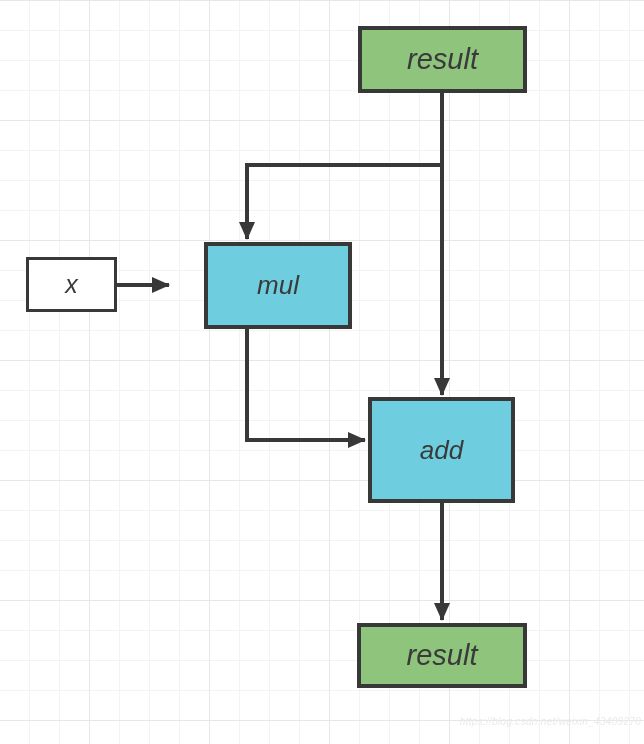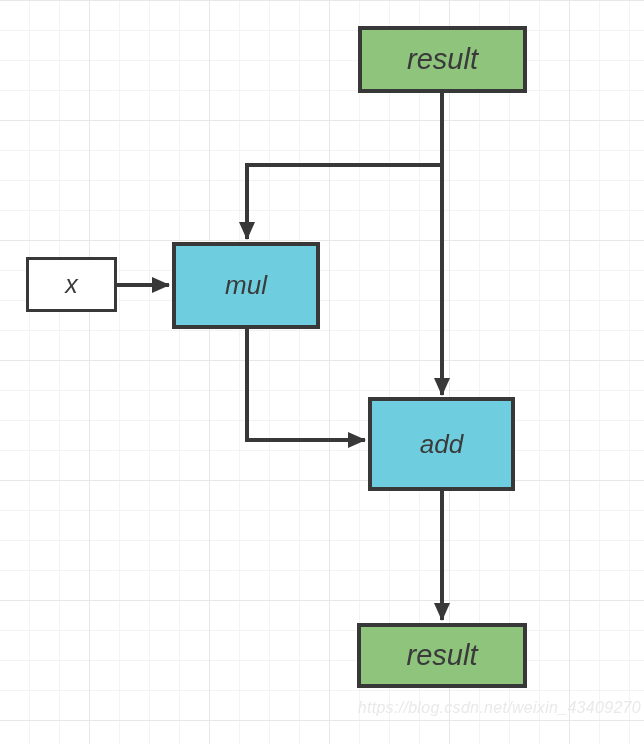--- a/index.html
+++ b/index.html
@@ -37,27 +37,27 @@
     box-sizing: border-box;
     display: flex;
     align-items: center;
     justify-content: center;
     color: #3a3a3a;
     border-style: solid;
   }
   .node-result-top    { left: 358px; top: 26px;  width: 169px; height: 67px; border-width: 4px; font-size: 29px; }
   .node-x             { left: 26px;  top: 257px; width: 91px;  height: 55px; border-width: 3px; font-size: 25px; }
   .node-mul           { left: 172px; top: 242px; width: 148px; height: 87px; border-width: 4px; font-size: 26px; }
-  .node-add           { left: 368px; top: 397px; width: 147px; height: 94px; border-width: 4px; font-size: 26px; }
+  .node-add           { left: 368px; top: 397px; width: 147px; height: 106px; border-width: 4px; font-size: 26px; }
   .node-result-bottom { left: 357px; top: 623px; width: 170px; height: 65px; border-width: 4px; font-size: 29px; }
   .watermark {
     position: absolute;
     right: 3px;
-    top: 699px;
-    font-size: 16px;
+    top: 716px;
+    font-size: 10px;
     letter-spacing: 0.3px;
     color: #e9e9e9;
     white-space: nowrap;
     user-select: none;
   }
 </style>
 </head>
 <body>
 
 <div class="canvas">
@@ -78,21 +78,21 @@
   </svg>
 
   <div class="node node-result-top" style="border-color: rgb(56, 56, 56); background-color: rgb(143, 196, 125);">
     <span>result</span>
   </div>
 
   <div class="node node-x" style="border-color: rgb(56, 56, 56); background-color: rgb(255, 255, 255);">
     <span>x</span>
   </div>
 
-  <div class="node node-mul" style="border-color: rgb(56, 56, 56); background-color: rgb(110, 205, 222);">
+  <div class="node node-mul" style="border-color: rgb(56, 56, 56); background-color: rgb(110, 205, 222); margin-left: 32px;">
     <span>mul</span>
   </div>
 
   <div class="node node-add" style="border-color: rgb(56, 56, 56); background-color: rgb(110, 205, 222);">
     <span>add</span>
   </div>
 
   <div class="node node-result-bottom" style="border-color: rgb(56, 56, 56); background-color: rgb(143, 196, 125);">
     <span>result</span>
   </div>

